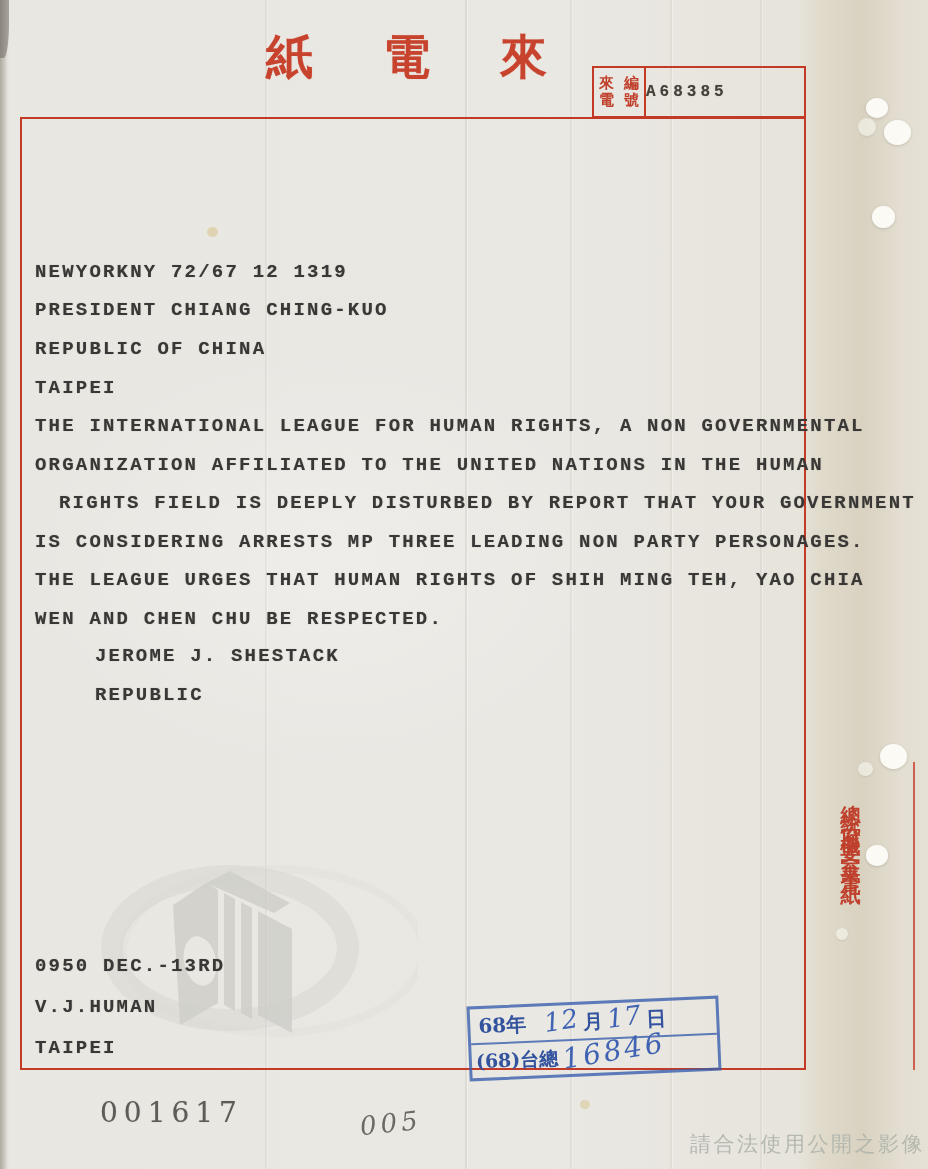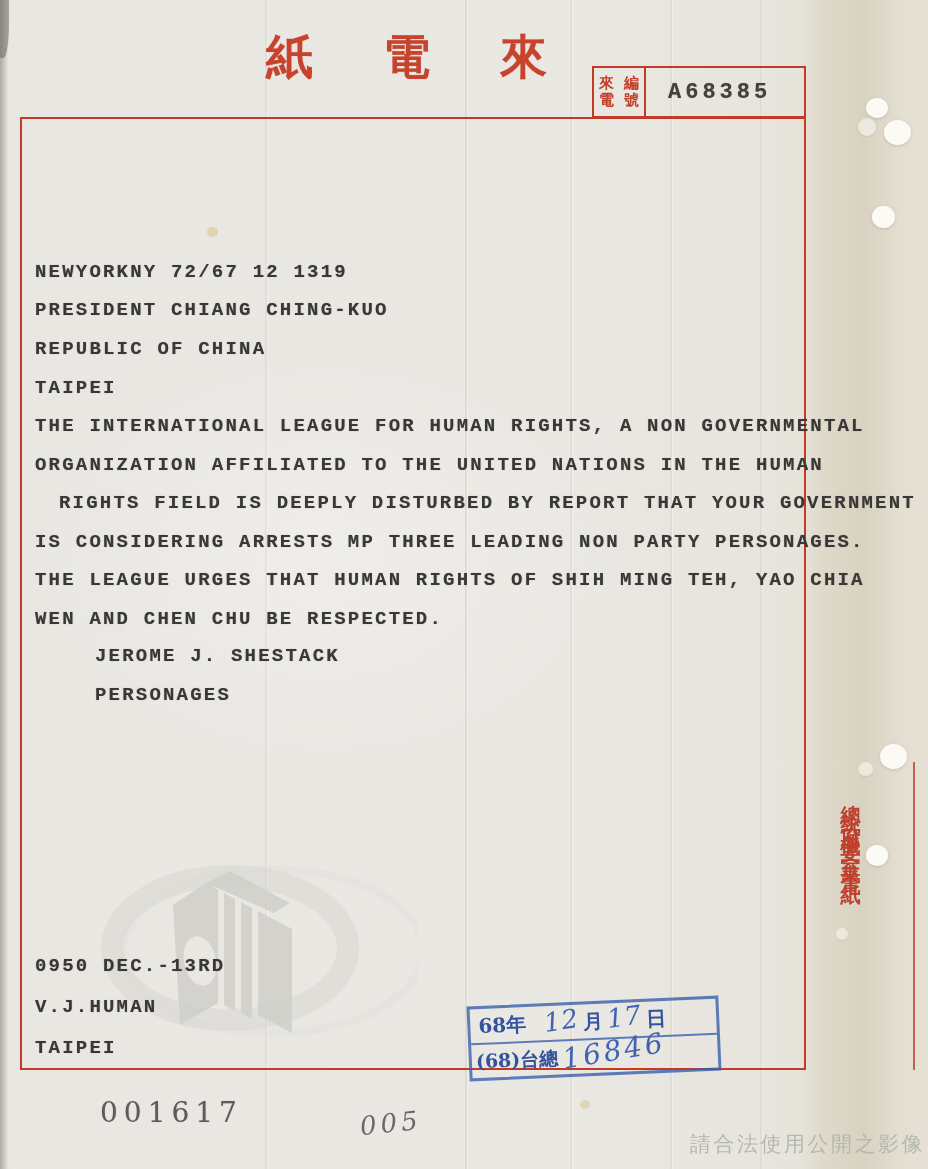--- a/index.html
+++ b/index.html
@@ -20,22 +20,22 @@
   .stain{position:absolute;border-radius:50%;}
   
   .title-row{position:absolute;left:266px;top:26px;display:flex;gap:70px;
     font-family:"DejaVu Serif", serif;font-size:47px;font-weight:bold;color:#c8432e;
     text-shadow:0 0 1px rgba(200,67,46,.35);}
   .num-box{position:absolute;left:592px;top:66px;width:214px;height:52px;box-sizing:border-box;
     border:2px solid #c33a27;display:flex;align-items:stretch;}
   .num-label{width:52px;box-sizing:border-box;border-right:2px solid #c33a27;
     display:grid;grid-template-columns:1fr 1fr;align-content:center;justify-items:center;
     font-family:"DejaVu Serif", serif;font-size:15px;line-height:17px;color:#c0402c;font-weight:bold;}
-  .num-value{flex:1;display:flex;align-items:center;padding-left:22px;
-    font-family:"Liberation Mono", monospace;font-weight:700;font-size:22px;letter-spacing:4px;color:#454039;
+  .num-value{flex:1;display:flex;align-items:center;
+    font-family:"Liberation Mono", monospace;font-weight:700;font-size:16px;letter-spacing:4px;color:#454039;
     text-shadow:0 0 1px rgba(60,55,48,.4);}
   
   .frame{position:absolute;left:20px;top:117px;width:786px;height:953px;box-sizing:border-box;
     border:2px solid #c33a27;}
   .side-line{position:absolute;left:913px;top:762px;width:2px;height:308px;background:#c64a35;opacity:.85;}
   
   .tg-line{position:absolute;left:35px;white-space:pre;
     font-family:"Liberation Mono", monospace;font-weight:700;font-size:19px;line-height:20px;
     letter-spacing:2.2px;color:#393836;text-shadow:0 0 1px rgba(50,48,45,.45);}
   .tg-line.indent{left:95px;}
@@ -118,21 +118,21 @@
   <div class="tg-line" style="top:300px;">PRESIDENT CHIANG CHING-KUO</div>
   <div class="tg-line" style="top:339px;">REPUBLIC OF CHINA</div>
   <div class="tg-line" style="top:378px;">TAIPEI</div>
   <div class="tg-line" style="top:416px;">THE INTERNATIONAL LEAGUE FOR HUMAN RIGHTS, A NON GOVERNMENTAL</div>
   <div class="tg-line" style="top:455px;">ORGANIZATION AFFILIATED TO THE UNITED NATIONS IN THE HUMAN</div>
   <div class="tg-line" style="top:493px;margin-left:24px;">RIGHTS FIELD IS DEEPLY DISTURBED BY REPORT THAT YOUR GOVERNMENT</div>
   <div class="tg-line" style="top:532px;">IS CONSIDERING ARRESTS MP THREE LEADING NON PARTY PERSONAGES.</div>
   <div class="tg-line" style="top:570px;text-align:right;">THE LEAGUE URGES THAT HUMAN RIGHTS OF SHIH MING TEH, YAO CHIA</div>
   <div class="tg-line" style="top:609px;">WEN AND CHEN CHU BE RESPECTED.</div>
   <div class="tg-line indent" style="top:646px;">JEROME J. SHESTACK</div>
-  <div class="tg-line indent" style="top:685px;">PERSONAGES</div>
+  <div class="tg-line indent" style="top:685px;">REPUBLIC</div>
   <div class="tg-line" style="top:956px;text-align:center;">0950 DEC.-13RD</div>
   <div class="tg-line" style="top:997px;">V.J.HUMAN</div>
   <div class="tg-line" style="top:1038px;">TAIPEI</div>
 </div>
 
 <div class="date-stamp">
   <div class="ds-row1">
     <span>68年</span>
     <span class="hand h1">12</span>
     <span>月</span>

